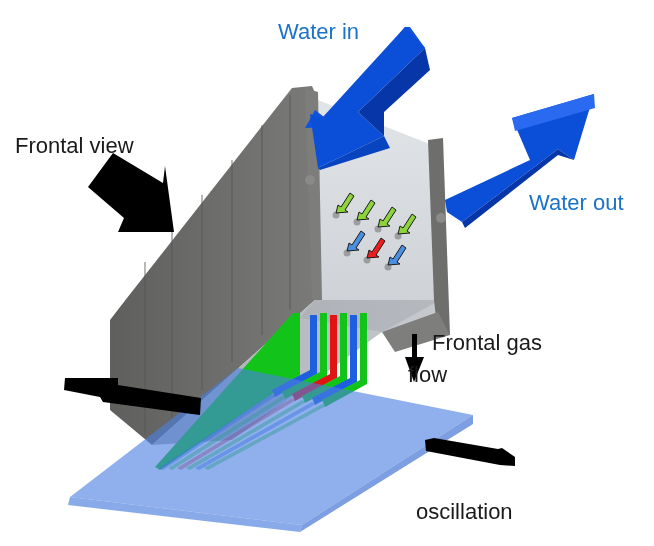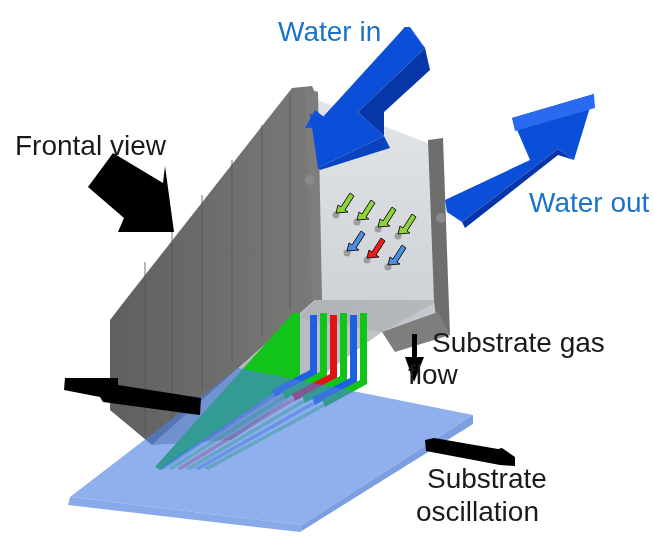--- a/index.html
+++ b/index.html
@@ -1,18 +1,18 @@
 <!DOCTYPE html>
 <html><head>
 <meta charset="utf-8">
 <style>
   html, body { margin: 0; padding: 0; background: #ffffff; }
   #stage { position: relative; width: 654px; height: 546px; overflow: hidden; background: #ffffff; }
   #stage svg { position: absolute; left: 0; top: 0; }
-  .label { position: absolute; font-family: "Liberation Sans", sans-serif; font-size: 28px; line-height: 26px; white-space: nowrap; }
+  .label { position: absolute; font-family: "Liberation Sans", sans-serif; font-size: 22px; line-height: 26px; white-space: nowrap; }
   .label.blue { color: #1a73c8; }
   .label.dark { color: #1a1a1a; }
 </style>
 </head>
 <body>
 
 <div id="stage">
   <svg width="654" height="546" viewBox="0 0 654 546" xmlns="http://www.w3.org/2000/svg">
     <defs>
       <linearGradient id="gBlock" x1="0" y1="0" x2="1" y2="0">
@@ -134,17 +134,16 @@
       <polygon points="65,378 118,378 118,385 201,398 200,415 192,414 103,402 100,397 64,390" fill="#000000"></polygon>
     </g>
     <g>
       <polygon points="425,440 434,438 498,449 502,448 515,457 515,466 500,465 426,451" fill="#000000"></polygon>
     </g>
   </svg>
 
   <div class="label blue" style="left:278px; top:19px;">Water in</div>
   <div class="label blue" style="left:529px; top:190px;">Water out</div>
   <div class="label dark" style="left:15px; top:121px;margin-top:12px;">Frontal view</div>
-  <div class="label dark" style="left:432px; top:330px;">Substrate gas</div>
+  <div class="label dark" style="left:432px; top:330px;">Frontal gas</div>
   <div class="label dark" style="left:408px; top:362px;">flow</div>
-  <div class="label dark" style="left:427px; top:466px;">Substrate</div>
   <div class="label dark" style="left:416px; top:499px;">oscillation</div>
 </div>
 
 </body></html>

